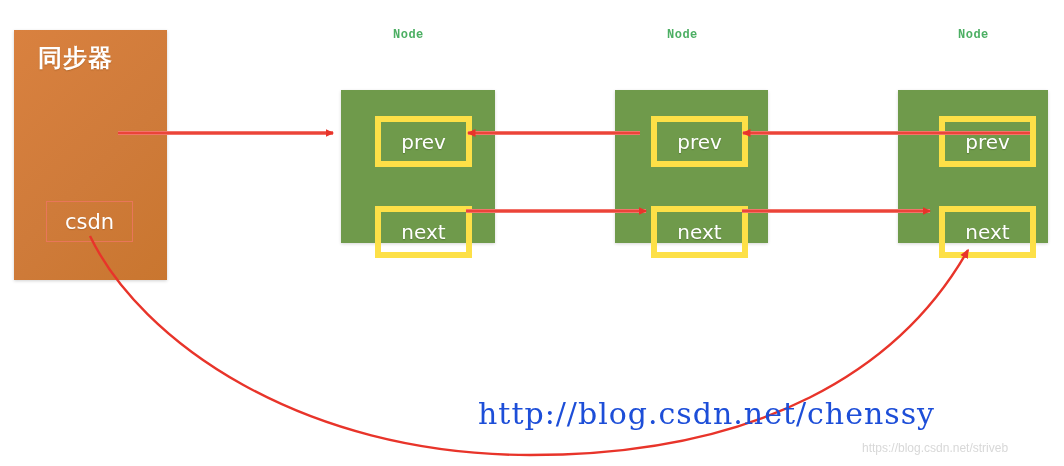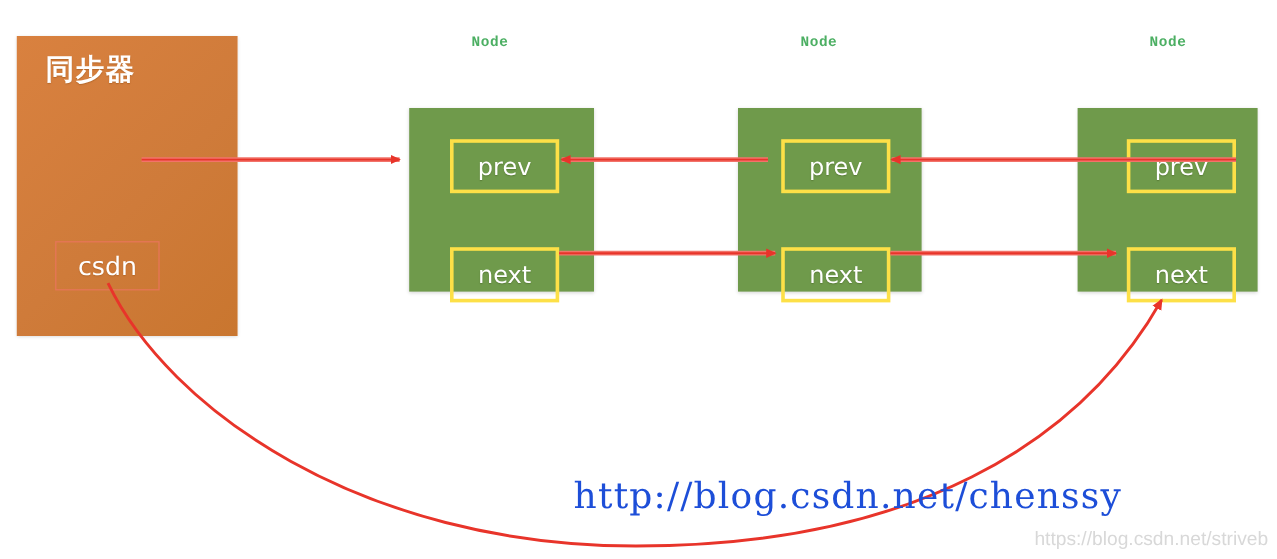--- a/index.html
+++ b/index.html
@@ -16,21 +16,21 @@
     height: 466px;
     background: #ffffff;
     overflow: hidden;
   }
 
   
   .sync-box {
     position: absolute;
     left: 14px;
     top: 30px;
-    width: 184px;
+    width: 153px;
     height: 250px;
     background: linear-gradient(135deg, #d9813f 0%, #cf7b3a 55%, #c9762f 100%);
     box-shadow: 0 1px 3px rgba(0,0,0,0.18);
   }
   .sync-title {
     position: absolute;
     left: 24px;
     top: 12px;
     font-size: 24px;
     color: #ffffff;
@@ -72,21 +72,21 @@
   #node-box-1 { left: 341px; width: 154px; }
   #node-box-2 { left: 615px; width: 153px; }
   #node-box-3 { left: 898px; width: 150px; }
 
   #node-label-1 { left: 393px; top: 28px; }
   #node-label-2 { left: 667px; top: 28px; }
   #node-label-3 { left: 958px; top: 28px; }
 
   .field-g {
     position: absolute;
-    border: 3px solid #fde047;
+    border: 6px solid #fde047;
     color: #ffffff;
     font-size: 20px;
     display: flex;
     align-items: center;
     justify-content: center;
     font-family: "DejaVu Sans", sans-serif;
     text-shadow: 0 1px 1px rgba(50,70,20,0.35);
   }
   .f-prev { top: 26px; height: 39px; }
   .f-next { top: 116px; height: 40px; }
@@ -112,21 +112,21 @@
     font-size: 30px;
     color: #1d4ed8;
     letter-spacing: 1px;
     white-space: nowrap;
   }
   .wm-sub {
     position: absolute;
     left: 862px;
     top: 441px;
     font-family: "Liberation Sans", sans-serif;
-    font-size: 16px;
+    font-size: 12px;
     color: #d8d8d8;
     white-space: nowrap;
   }
 </style>
 </head>
 <body>
 
 <div id="canvas">
 
   <div class="sync-box">

